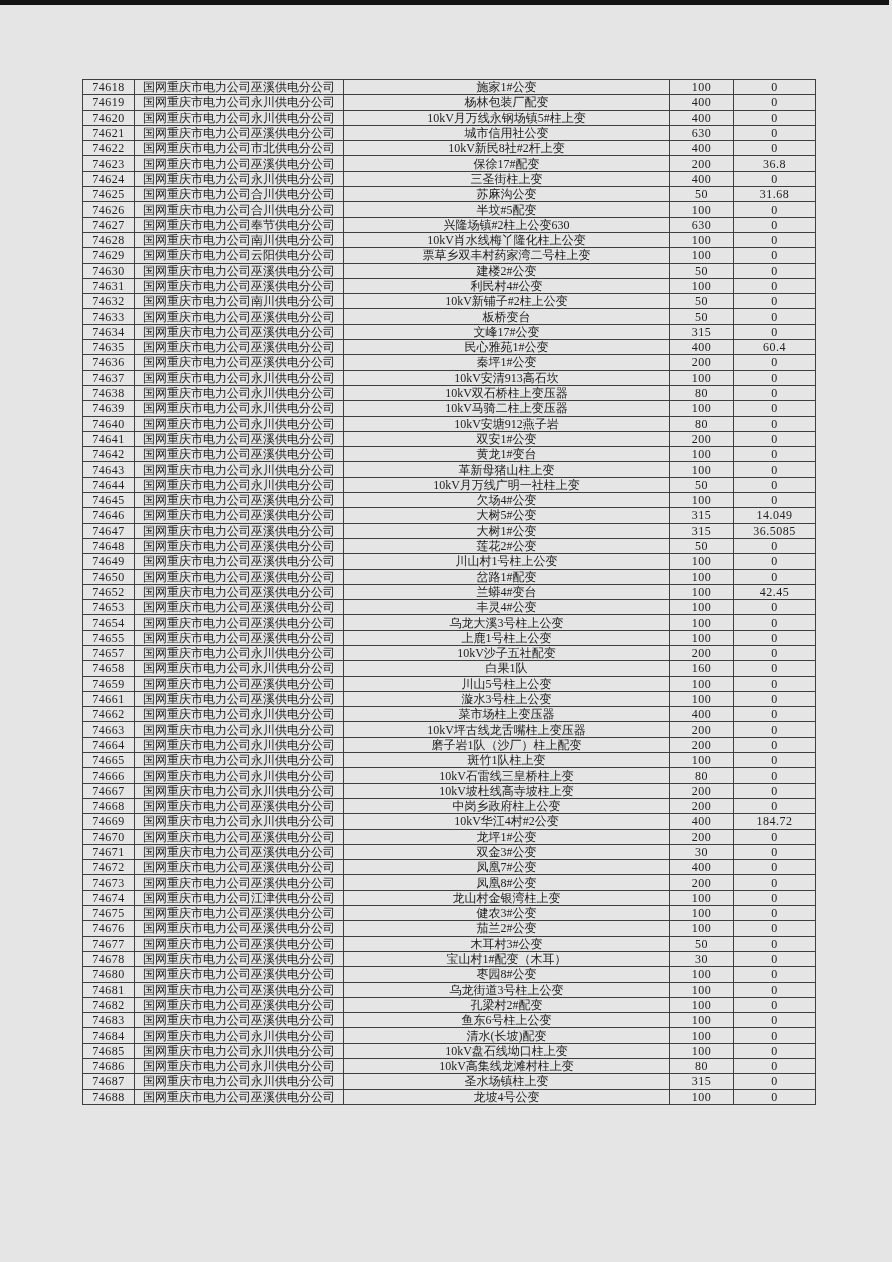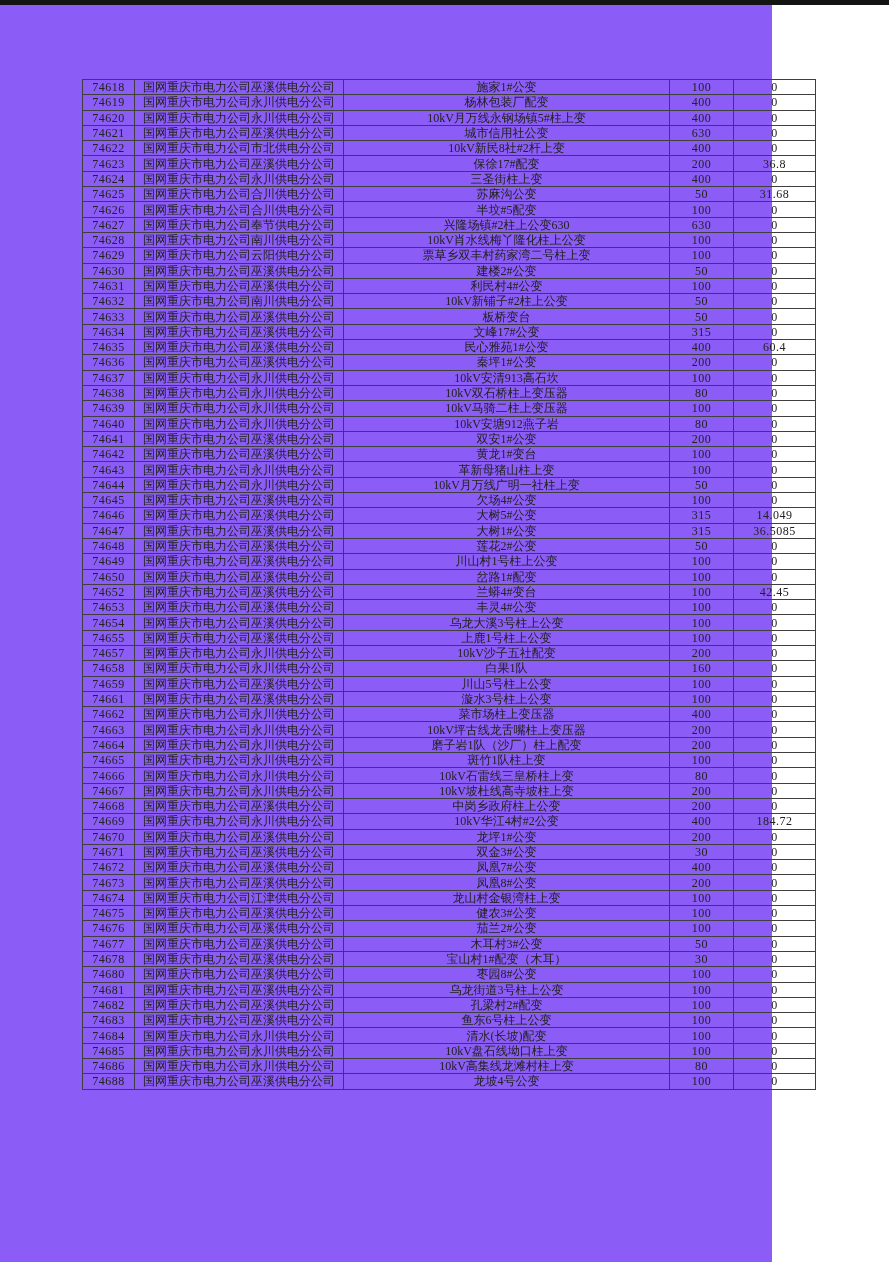--- a/index.html
+++ b/index.html
@@ -6,23 +6,23 @@
     margin: 0;
     padding: 0;
     background: #ffffff;
     width: 892px;
     height: 1262px;
     overflow: hidden;
     font-family: "Liberation Serif", "DejaVu Serif", serif;
   }
   .page {
     position: relative;
-    width: 772px;
+    width: 892px;
     height: 1262px;
-    background: #8b5cf6;
+    background: #e5e5e5;
   }
   .top-bar {
     position: absolute;
     top: 0;
     left: 0;
     width: 889px;
     height: 5px;
     background: #141414;
   }
   .table-wrap {
@@ -588,20 +588,27 @@
   </tr>
 
   <tr>
     <td class="num">74686</td>
     <td>国网重庆市电力公司永川供电分公司</td>
     <td>10kV高集线龙滩村柱上变</td>
     <td class="num">80</td>
     <td class="num">0</td>
   </tr>
 
+  <tr>
+    <td class="num">74687</td>
+    <td>国网重庆市电力公司永川供电分公司</td>
+    <td>圣水场镇柱上变</td>
+    <td class="num">315</td>
+    <td class="num">0</td>
+  </tr>
 
   <tr>
     <td class="num">74688</td>
     <td>国网重庆市电力公司巫溪供电分公司</td>
     <td>龙坡4号公变</td>
     <td class="num">100</td>
     <td class="num">0</td>
   </tr>
 </tbody>
     </table>

